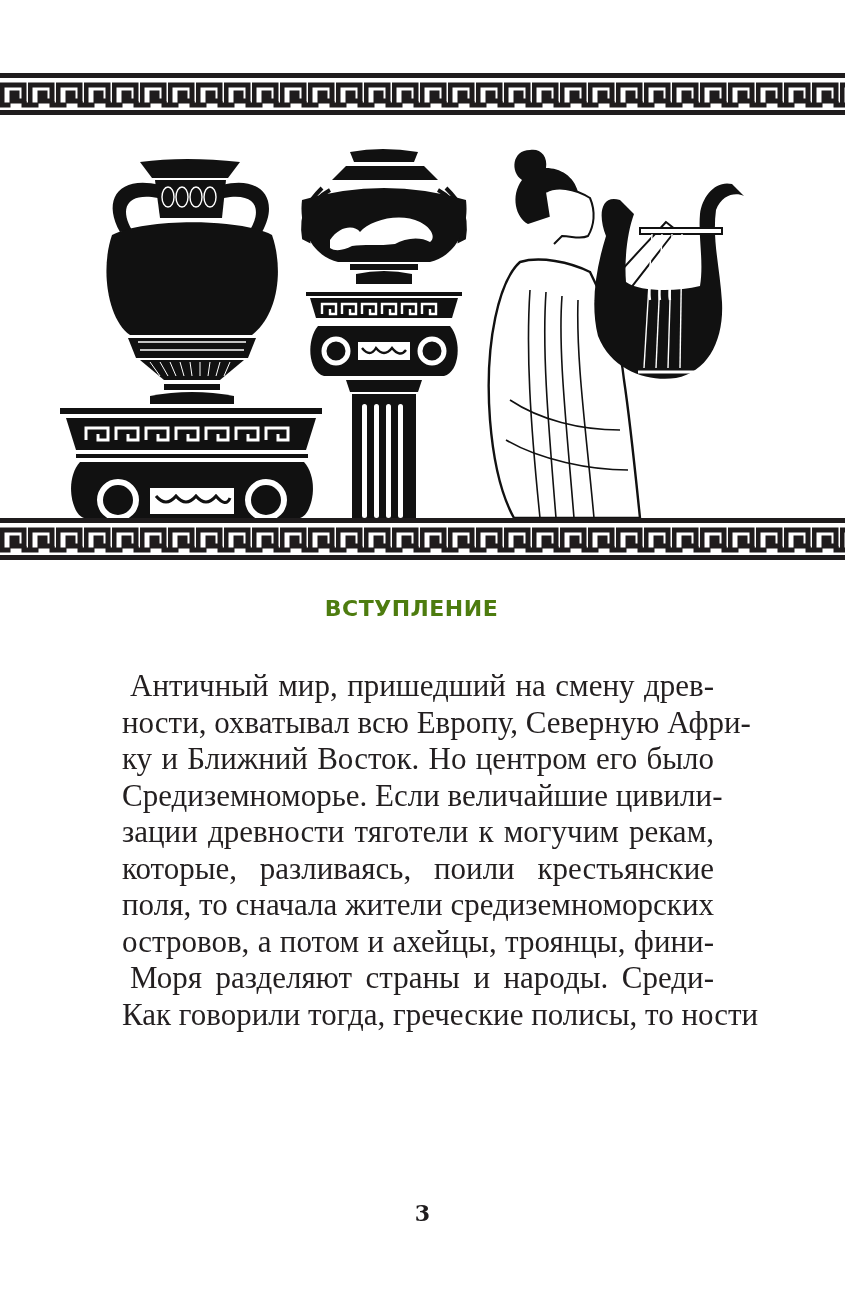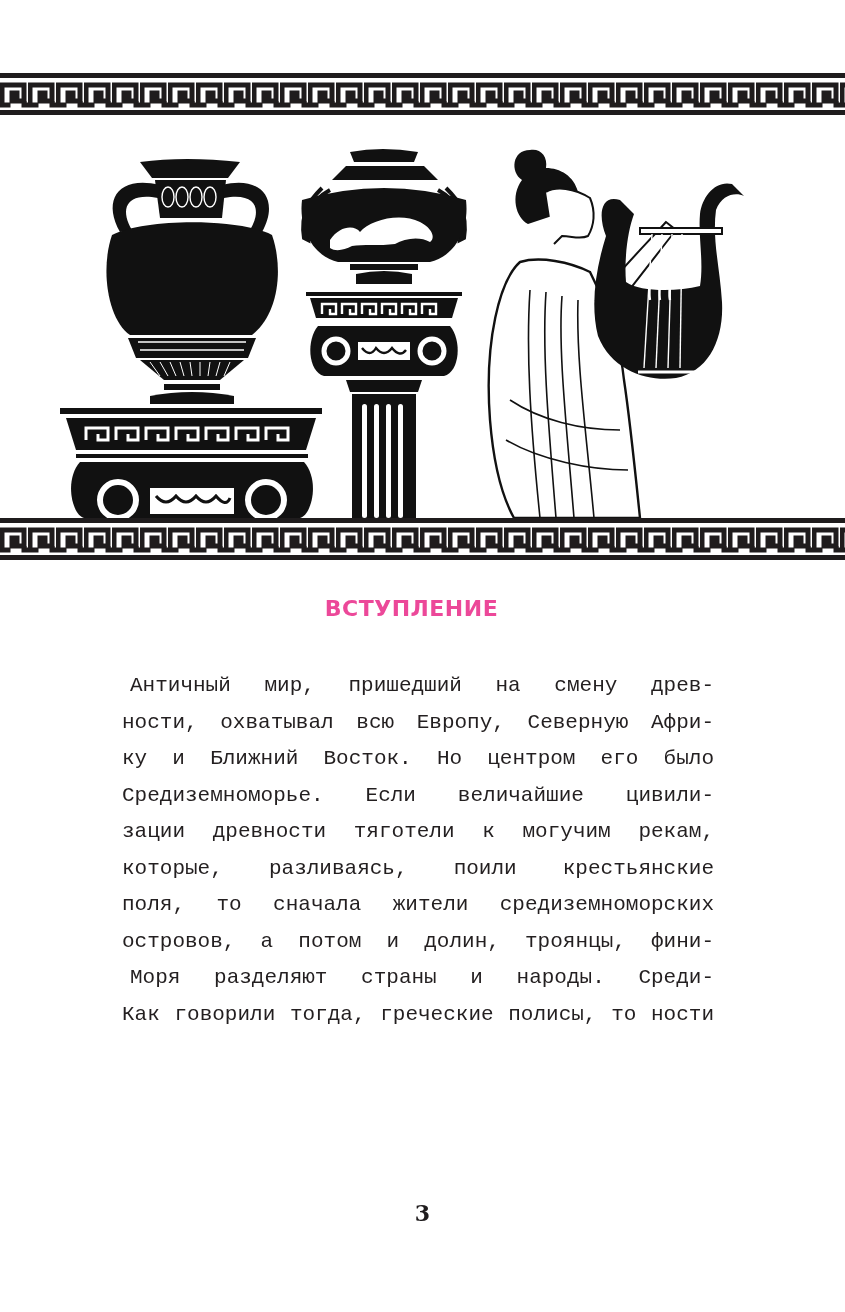--- a/index.html
+++ b/index.html
@@ -2,22 +2,22 @@
 <html><head>
   <meta charset="utf-8">
   <style>
     html, body { margin: 0; padding: 0; background: #ffffff; }
     body { width: 845px; height: 1312px; position: relative; overflow: hidden; font-family: "Liberation Sans", sans-serif; color: #1f1c1d; }
     .meander-band { position: absolute; left: 0; width: 845px; height: 42px; }
     .meander-band svg { display: block; }
     #band-top { top: 73px; }
     #band-bottom { top: 518px; }
     .illustration { position: absolute; left: 0; top: 115px; width: 845px; height: 405px; }
-    .title { position: absolute; left: 0; width: 823px; top: 596px; text-align: center; font-family: "DejaVu Sans", sans-serif; font-weight: bold; font-size: 22px; letter-spacing: 0.5px; color: #ec4899; }
-    .body-text { position: absolute; left: 122px; width: 592px; top: 668px; font-family: Liberation Mono, monospace; font-size: 21px; line-height: 36.5px; color: #231f20; }
+    .title { position: absolute; left: 0; width: 823px; top: 596px; text-align: center; font-family: "DejaVu Sans", sans-serif; font-weight: bold; font-size: 22px; letter-spacing: 0.5px; color: #4d7c0f; }
+    .body-text { position: absolute; left: 122px; width: 592px; top: 668px; font-family: Liberation Serif, serif; font-size: 31px; line-height: 36.5px; color: #231f20; }
     .line { display: block; white-space: nowrap; text-align: justify; text-align-last: justify; height: 36.5px; }
     .line.last { text-align-last: left; }
     .line.indent { padding-left: 8px; }
     .page-number { position: absolute; left: 0; width: 845px; top: 1200px; text-align: center; font-family: "DejaVu Serif", serif; font-weight: bold; font-size: 22px; color: #1f1c1d; }
   </style>
 </head>
 <body>
 
 <div class="meander-band" id="band-top">
   <svg width="845" height="42" viewBox="0 0 845 42">
@@ -167,21 +167,21 @@
 
 <div class="body-text">
   <div>
     <span class="line indent">Античный мир, пришедший на смену древ-</span>
     <span class="line">ности, охватывал всю Европу, Северную Афри-</span>
     <span class="line">ку и Ближний Восток. Но центром его было</span>
     <span class="line">Средиземноморье. Если величайшие цивили-</span>
     <span class="line">зации древности тяготели к могучим рекам,</span>
     <span class="line">которые, разливаясь, поили крестьянские</span>
     <span class="line">поля, то сначала жители средиземноморских</span>
-    <span class="line">островов, а потом и долин, троянцы, фини-</span>
+    <span class="line">островов, а потом и ахейцы, троянцы, фини-</span>
   </div>
   <div>
     <span class="line indent">Моря разделяют страны и народы. Среди-</span>
     <span class="line">Как говорили тогда, греческие полисы, то ности</span>
   </div>
 </div>
 
 <div class="page-number">3</div>
 
 </body></html>

